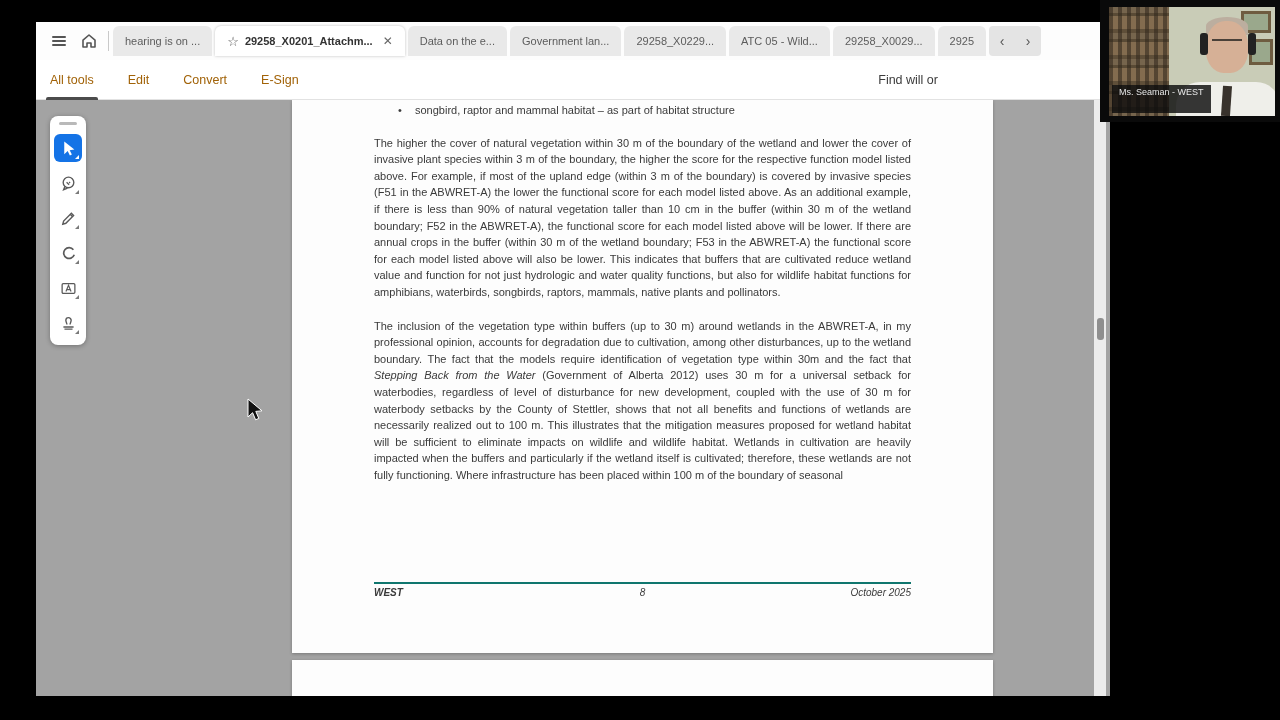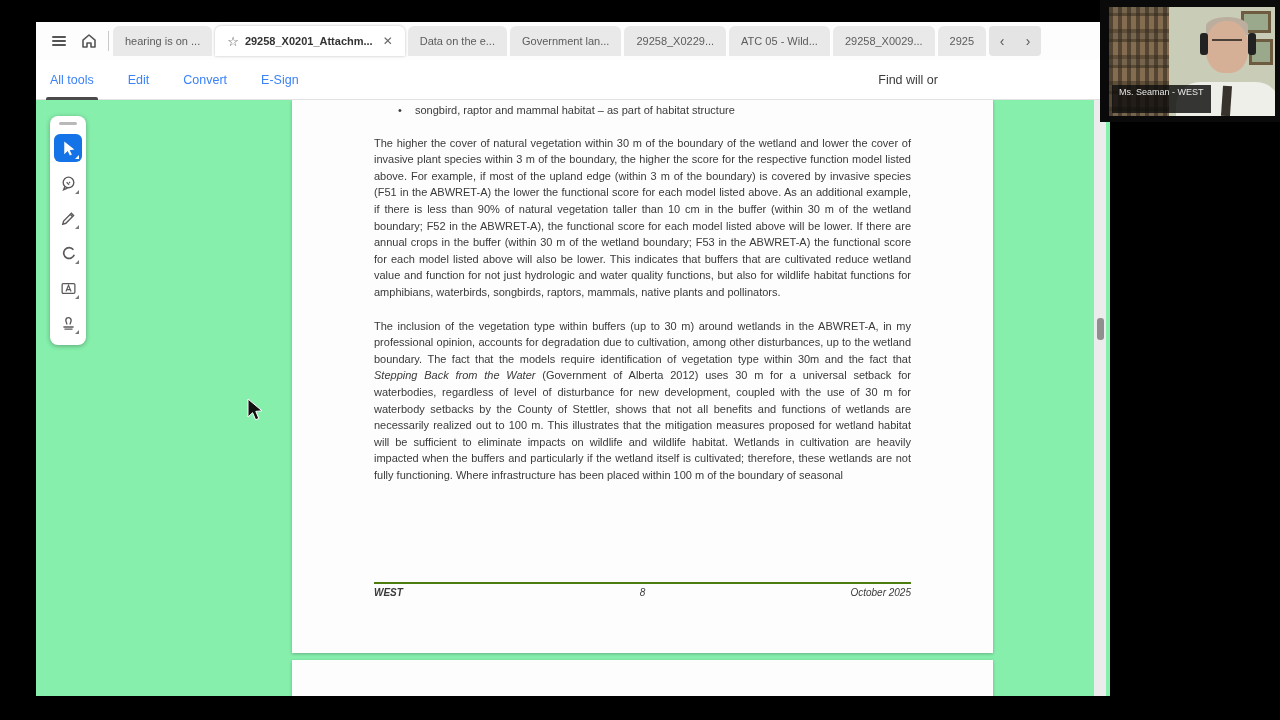--- a/index.html
+++ b/index.html
@@ -52,55 +52,55 @@
     font-size:14px; color:#555; cursor:pointer;
   }
 
   
   .toolbar {
     position:absolute; left:0; top:38px; right:0; height:40px;
     background:#fff; border-bottom:1px solid #e2e2e2;
     display:flex; align-items:center; padding-left:14px; gap:34px;
   }
   .toolbar .titem {
-    font-size:12.5px; color:#3b82f6; height:40px; line-height:40px;
+    font-size:12.5px; color:#a16207; height:40px; line-height:40px;
     position:relative; cursor:pointer;
   }
   .toolbar .titem.active::after {
     content:""; position:absolute; left:-4px; right:-4px; bottom:0; height:3px;
     background:#4b4b4b; border-radius:2px 2px 0 0;
   }
   .find-label {
     position:absolute; right:172px; top:0; height:40px; line-height:40px;
     font-size:12.5px; color:#3b3b3b; white-space:nowrap;
   }
 
   
   .docarea {
     position:absolute; left:0; top:78px; right:0; bottom:0;
-    background:#86efac; overflow:hidden;
+    background:#a3a3a3; overflow:hidden;
   }
   .page {
     position:absolute; left:256px; width:701px; background:#fdfdfd;
     box-shadow:0 1px 3px rgba(0,0,0,.25);
   }
   .page1 { top:0; height:553px; }
   .page2 { top:560px; height:38px; }
   .page-inner {
     position:absolute; left:82px; right:82px; top:2px;
     color:#3a3a3a; font-size:11px; line-height:16.6px; text-align:justify;
   }
   .bullets { list-style:none; margin-bottom:16px; text-align:left; }
   .bullets li { padding-left:41px; position:relative; }
   .bullets li::before { content:"•"; position:absolute; left:24px; }
   .doc-p { margin-bottom:17px; }
   .doc-p em { font-style:italic; }
   .page-footer {
     position:absolute; left:82px; right:82px; top:482px;
-    border-top:2px solid #4d7c0f; padding-top:3px;
+    border-top:2px solid #0f766e; padding-top:3px;
     font-size:10px; font-style:italic; color:#3a3a3a;
   }
   .page-footer .fl { position:absolute; left:0; font-weight:bold; }
   .page-footer .fc { position:absolute; left:50%; transform:translateX(-50%); }
   .page-footer .fr { position:absolute; right:0; }
 
   
   .toolpanel {
     position:absolute; left:14px; top:16px; width:36px;
     background:#fff; border-radius:8px;

